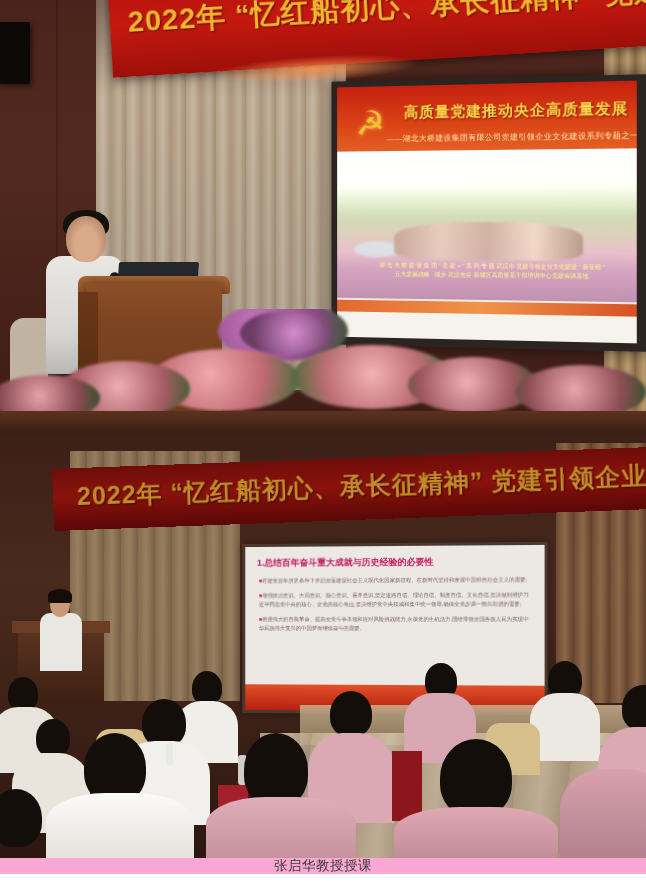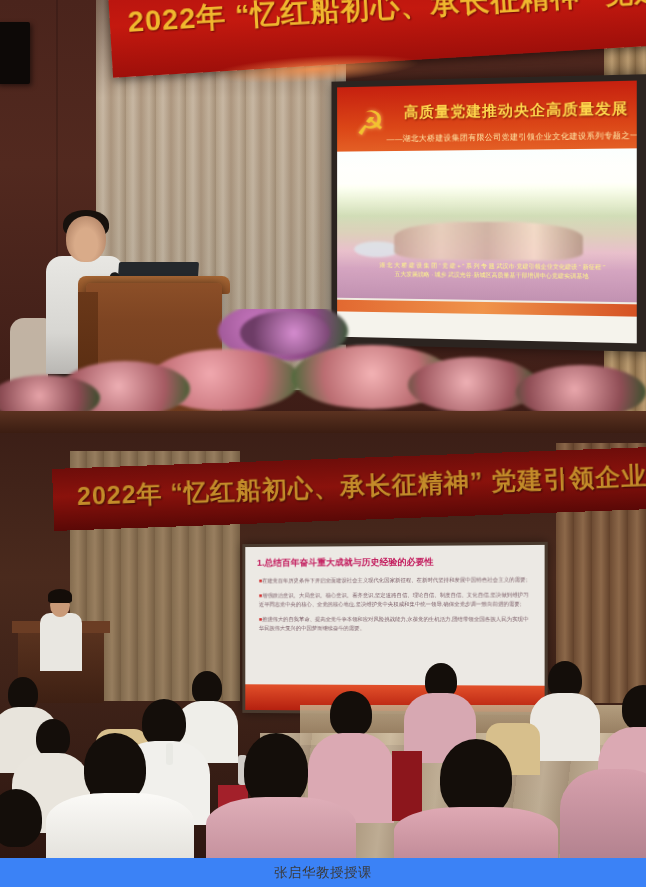--- a/index.html
+++ b/index.html
@@ -323,22 +323,22 @@
   .aud-head { background: #140e0a; }
   .aud-body { border-radius: 40% 40% 0 0; }
 
   
   .soft { filter: blur(.35px); }
 
   
   .caption-bar {
     position: absolute;
     left: 0; top: 858px;
-    width: 646px; height: 29px;
-    background: #3b82f6;
+    width: 646px; height: 16px;
+    background: #f9a8d4;
     display: flex;
     align-items: center;
     justify-content: center;
   }
   .caption-text {
     color: #3a3a3a;
     font-size: 13.5px;
     letter-spacing: .5px;
   }
 </style>

